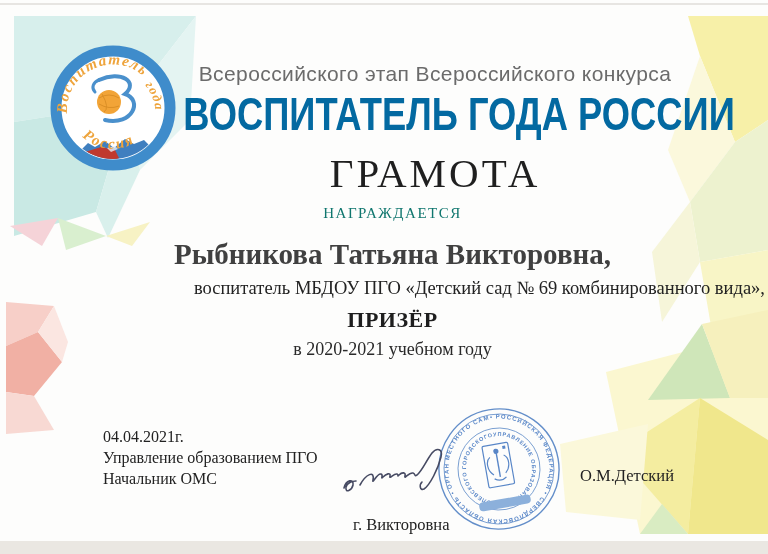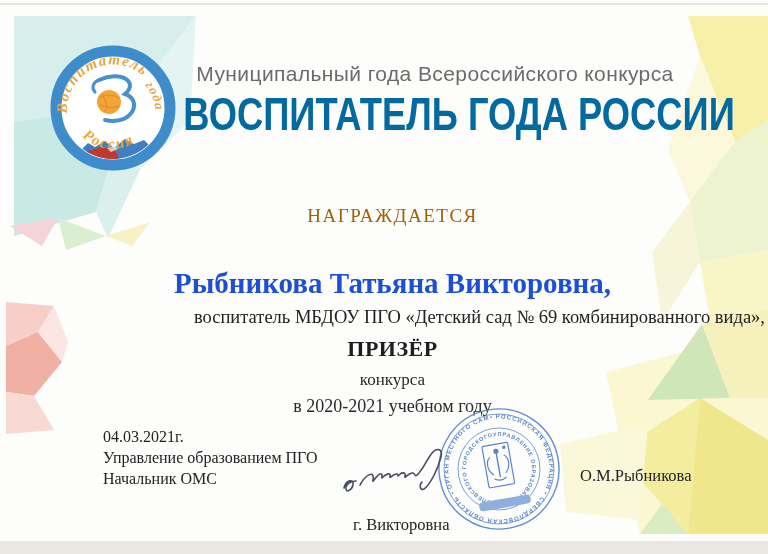--- a/index.html
+++ b/index.html
@@ -27,22 +27,22 @@
     white-space:nowrap;
   }
   .main-title .squeeze{display:inline-block;transform:scaleX(.79);transform-origin:center;letter-spacing:0;}
   .doc-type{
     margin-top:13px;
     font-size:41px;letter-spacing:3px;color:#1f1f1f;font-weight:400;
   }
 
   
   .body-col{left:20px;top:0;width:745px;text-align:center;}
-  .awarded{margin-top:205px;font-size:19px;letter-spacing:1.5px;color:#a16207;}
-  .recipient{margin-top:40px;font-size:29px;font-weight:bold;color:#1d4ed8;}
+  .awarded{margin-top:205px;font-size:15px;letter-spacing:1.5px;color:#0f766e;}
+  .recipient{margin-top:16px;font-size:29px;font-weight:bold;color:#404040;}
   .position{margin-top:7px;font-size:18.5px;color:#222;text-align:right;}
   .result{margin-top:8px;font-size:22px;font-weight:bold;letter-spacing:.5px;color:#1e1e1e;}
   .of{margin-top:8px;font-size:17px;}
   .year{margin-top:6px;font-size:18px;}
 
   .footer-left{left:103px;top:426px;font-size:16px;line-height:21px;text-align:left;color:#222;}
   .signatory-name{left:580px;top:466px;font-size:16.5px;color:#222;}
   .city{left:353px;top:515px;font-size:16.5px;color:#222;}
 
   #logo{left:47px;top:44px;z-index:3;}
@@ -117,35 +117,35 @@
     <text font-size="13" letter-spacing="1">
       <textPath href="#arcRight" startOffset="8%">года</textPath>
     </text>
     <text font-size="15" letter-spacing="2">
       <textPath href="#arcBottom" startOffset="14%">Россия</textPath>
     </text>
   </g>
 </svg>
 
 <div class="abs layer header-col">
-  <div class="stage">Муниципальный года Всероссийского конкурса</div>
+  <div class="stage">Всероссийского этап Всероссийского конкурса</div>
   <div class="main-title"><span class="squeeze">ВОСПИТАТЕЛЬ ГОДА РОССИИ</span></div>
+  <div class="doc-type">ГРАМОТА</div>
 </div>
 
 <div class="abs layer body-col">
   <div class="awarded">НАГРАЖДАЕТСЯ</div>
   <div class="recipient">Рыбникова Татьяна Викторовна,</div>
   <div class="position">воспитатель МБДОУ ПГО «Детский сад № 69 комбинированного вида»,</div>
   <div class="result">ПРИЗЁР</div>
-  <div class="of">конкурса</div>
   <div class="year">в 2020-2021 учебном году</div>
 </div>
 
 <div class="abs layer footer-left">
-  <div>04.03.2021г.</div>
+  <div>04.04.2021г.</div>
   <div>Управление образованием ПГО</div>
   <div>Начальник ОМС</div>
 </div>
 
 <svg id="signature" class="abs" width="110" height="74" viewBox="0 0 110 74" xmlns="http://www.w3.org/2000/svg">
   <g fill="none" stroke="#474b63" stroke-width="1.6" stroke-linecap="round">
     <path d="M 10,52 c 2,-8 10,-10 9,-3 c -1,5 -8,9 -7,2 c 1,-4 6,-6 10,-6"></path>
     <path d="M 26,49 c 6,-11 15,-15 13,-5 c -1,5 4,-7 8,-6 c 3,1 -1,6 2,3 c 3,-3 8,-5 7,-1 c -1,4 4,-3 7,-2 c 2,1 0,3 2,1 c 3,-3 7,-3 6,1 c -1,4 4,-4 8,-3 c 3,1 1,4 4,2 c 5,-4 9,-14 15,-22 c 5,-6 11,-4 9,4 c -3,12 -11,28 -17,32 c -4,2 -5,-4 -2,-7"></path>
   </g>
 </svg>
@@ -172,14 +172,14 @@
       <path d="M0,-16 v24" stroke-width="1.4"></path>
       <circle cx="0" cy="-18" r="2.6" fill="#4d7ec4" stroke="none"></circle>
       <path d="M-6,5 c-6,-5 -6,-15 -1,-18 M6,5 c6,-5 6,-15 1,-18" stroke-width="1.2"></path>
       <path d="M-6,9 c4,3 8,3 12,0" stroke-width="1.2"></path>
       <rect x="7" y="-22" width="3" height="3" fill="#4d7ec4" stroke="none"></rect>
     </g>
     <rect x="-26" y="30" width="52" height="9" rx="4" fill="#84abd9" stroke="none"></rect>
   </g>
 </svg>
 
-<div class="abs layer signatory-name">О.М.Рыбникова</div>
+<div class="abs layer signatory-name">О.М.Детский</div>
 <div class="abs layer city">г. Викторовна</div>
 
 </body></html>

